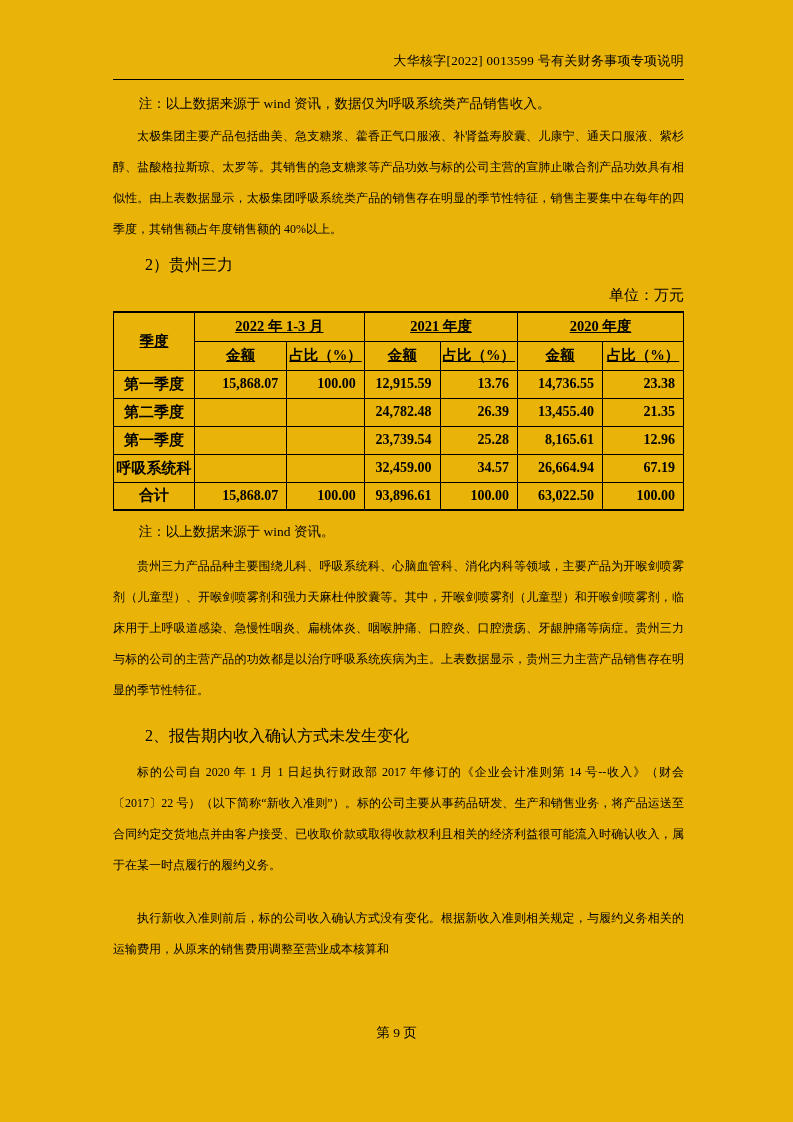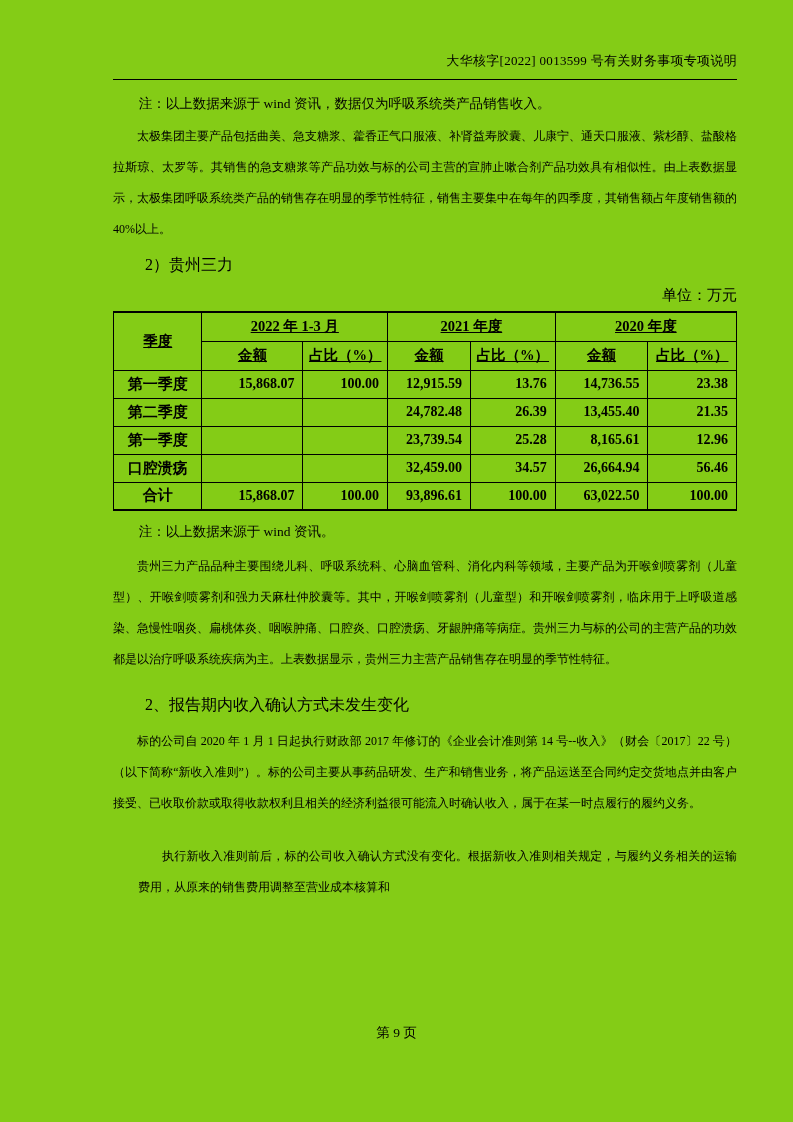--- a/index.html
+++ b/index.html
@@ -1,23 +1,23 @@
 <!DOCTYPE html>
 <html lang="zh"><head>
 <meta charset="utf-8">
 <style>
   html,body { margin:0; padding:0; background:#ffffff; }
   .page {
     position:relative;
     width:793px; height:1122px;
-    background:#84cc16;
+    background:#eab308;
     color:#000;
     font-family:"Liberation Serif","DejaVu Serif",serif;
     box-sizing:border-box;
-    padding:52px 56px 0 113px;
+    padding:52px 109px 0 113px;
     overflow:hidden;
   }
   .doc-header {
     text-align:right;
     font-size:13px;
     line-height:17px;
     letter-spacing:0.3px;
   }
   .header-rule {
     border-bottom:1.6px solid #000;
@@ -85,21 +85,21 @@
   .qtable .grp { border-left:1.7px solid #000; }
   .qtable tr.subhead th { border-bottom:1.7px solid #000; }
   .qtable tr.total td { font-weight:bold; border-top:1.5px solid #000; }
   .heading2 {
     font-size:16px;
     line-height:31px;
     text-indent:2em;
     margin:14px 0 0 0;
   }
   .para3 { margin-top:6px; }
-  .para4 { margin-top:22px;margin-left:25px; }
+  .para4 { margin-top:22px; }
   .doc-footer {
     position:absolute;
     left:0; right:0;
     bottom:80px;
     text-align:center;
     font-size:13.5px;
   }
 </style>
 </head>
 <body>
@@ -165,27 +165,27 @@
       <tr>
         <td class="rowlabel">第一季度</td>
         <td class="grp"></td>
         <td></td>
         <td class="grp">23,739.54</td>
         <td>25.28</td>
         <td class="grp">8,165.61</td>
         <td>12.96</td>
       </tr>
       <tr>
-        <td class="rowlabel">口腔溃疡</td>
+        <td class="rowlabel">呼吸系统科</td>
         <td class="grp"></td>
         <td></td>
         <td class="grp">32,459.00</td>
         <td>34.57</td>
         <td class="grp">26,664.94</td>
-        <td>56.46</td>
+        <td>67.19</td>
       </tr>
       <tr class="total">
         <td class="rowlabel">合计</td>
         <td class="grp">15,868.07</td>
         <td>100.00</td>
         <td class="grp">93,896.61</td>
         <td>100.00</td>
         <td class="grp">63,022.50</td>
         <td>100.00</td>
       </tr>

